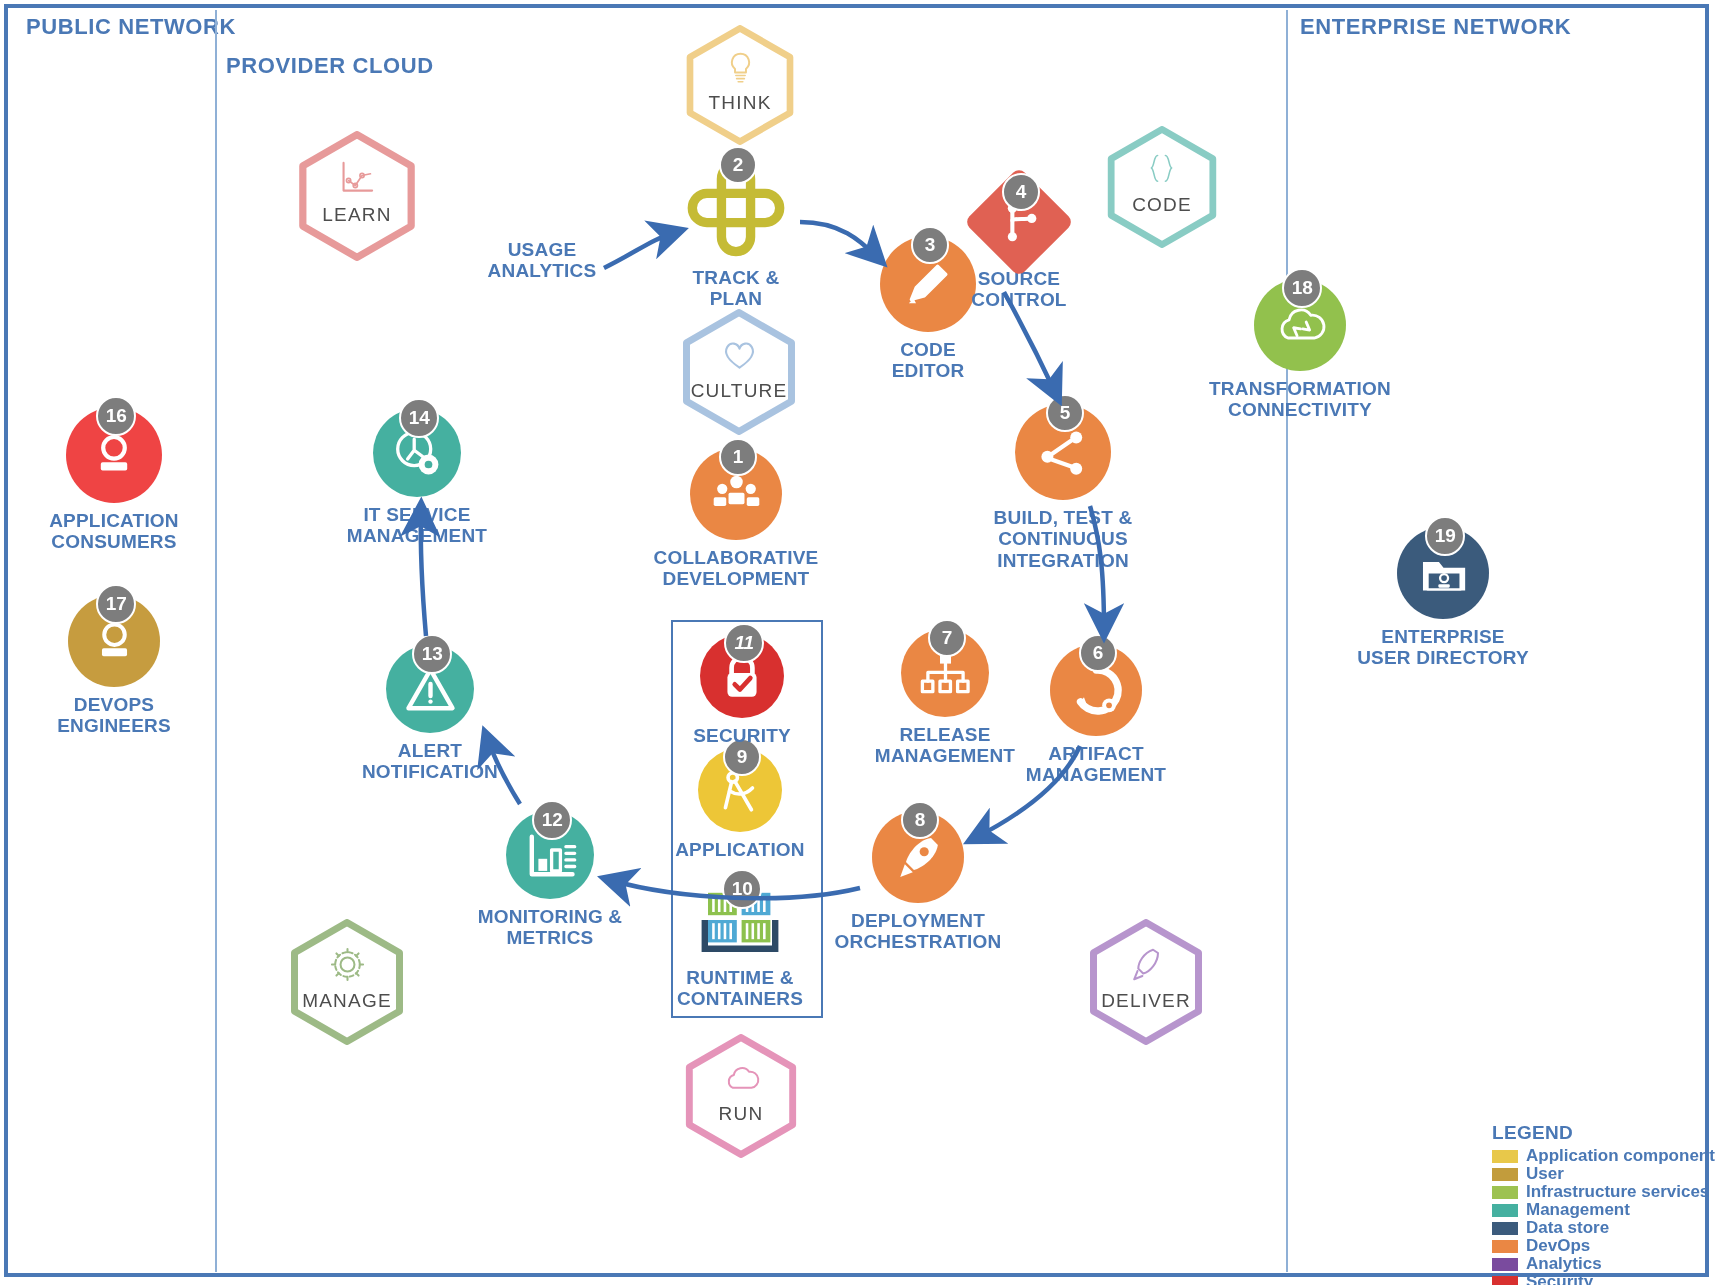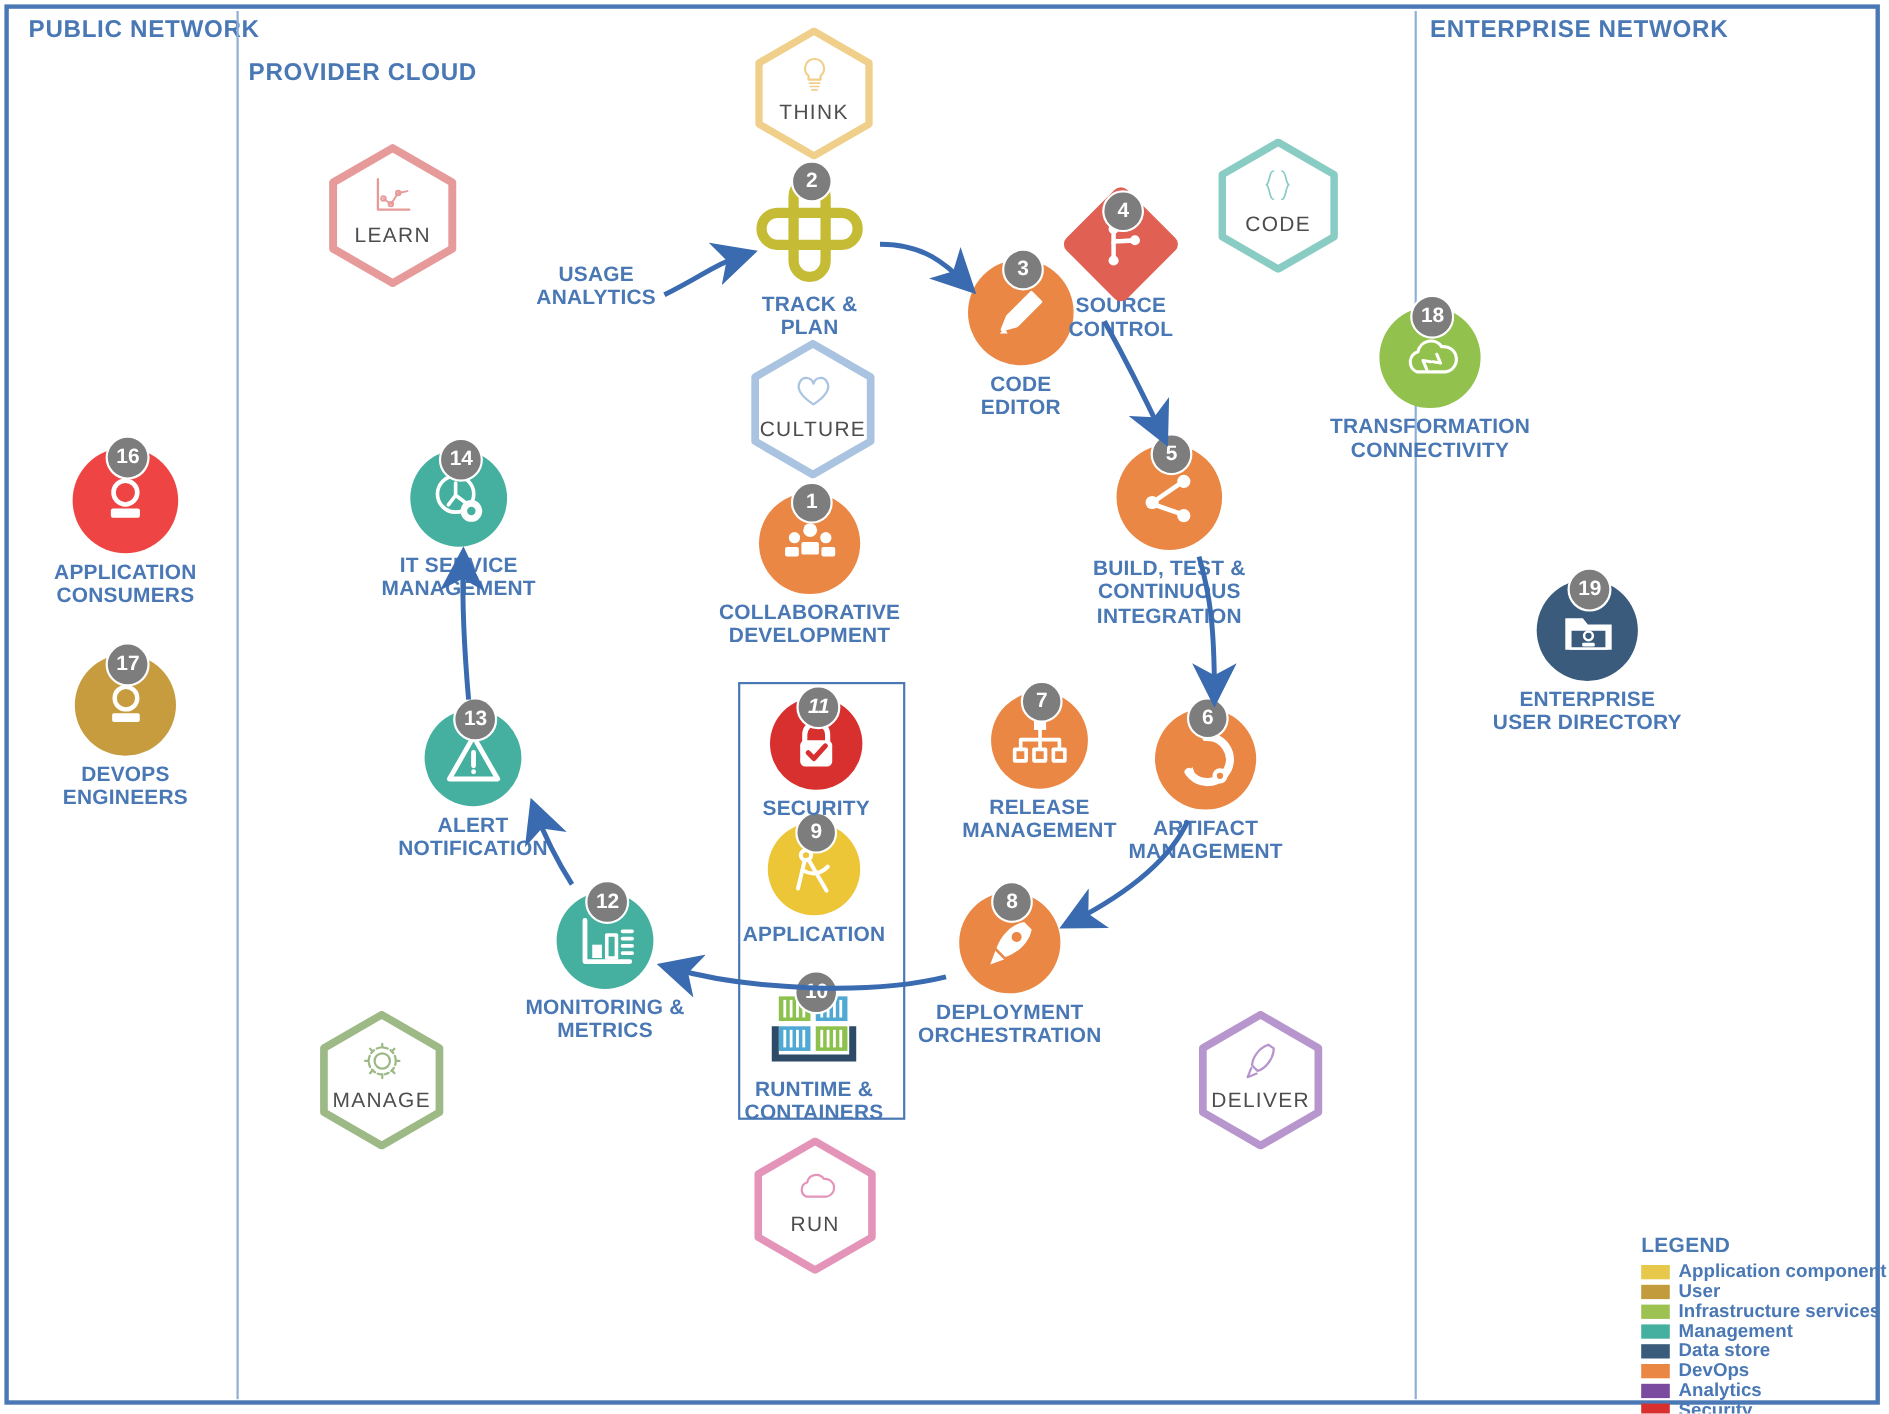--- a/index.html
+++ b/index.html
@@ -186,21 +186,21 @@
           <g fill="none" stroke="#ffffff" stroke-width="7" stroke-linecap="round" stroke-linejoin="round">
             <circle cx="36" cy="26" r="9" stroke="#ffffff" stroke-width="7"></circle>
             <path d="M40 33 L72 88 M34 34 L22 84" stroke="#ffffff" stroke-width="7"></path>
             <path d="M30 52 C46 62 62 58 74 46" stroke="#ffffff" stroke-width="7"></path>
           </g>
         </svg>
         <div class="badge" style="width: 34px; height: 34px; right: 20.92px; top: -10.2px;">9</div>
       </div>
       <div class="nlabel">APPLICATION</div>
     </div>
-    <div class="node" style="left: 740px; top: 880px; margin-top: 13px;">
+    <div class="node" style="left: 740px; top: 880px;">
       <div class="disc" style="width: 80px; height: 80px; background: transparent;">
         <svg width="80" height="80" viewBox="0 0 100 100">
           <rect x="10" y="16" width="36" height="28" fill="#8dc14d"></rect>
           <rect x="15.2" y="20" width="3.2" height="20" fill="#fff"></rect>
           <rect x="22.4" y="20" width="3.2" height="20" fill="#fff"></rect>
           <rect x="29.6" y="20" width="3.2" height="20" fill="#fff"></rect>
           <rect x="36.8" y="20" width="3.2" height="20" fill="#fff"></rect>
           <rect x="52" y="16" width="36" height="28" fill="#4fa9d4"></rect>
           <rect x="57.2" y="20" width="3.2" height="20" fill="#fff"></rect>
           <rect x="64.4" y="20" width="3.2" height="20" fill="#fff"></rect>

